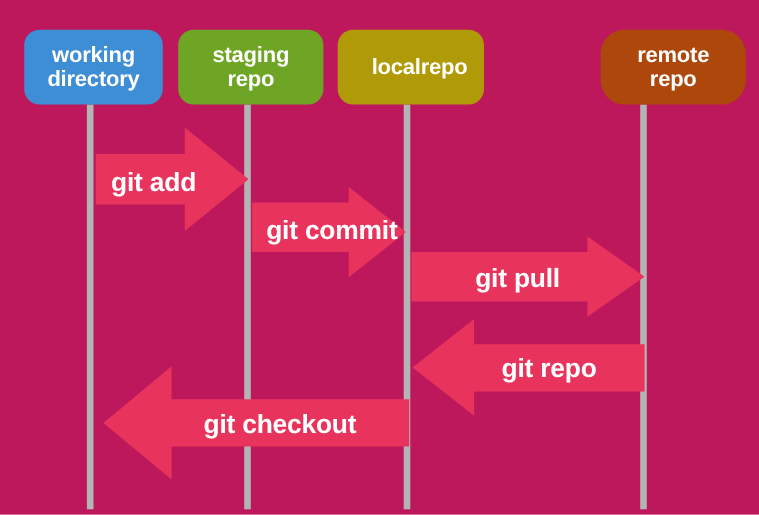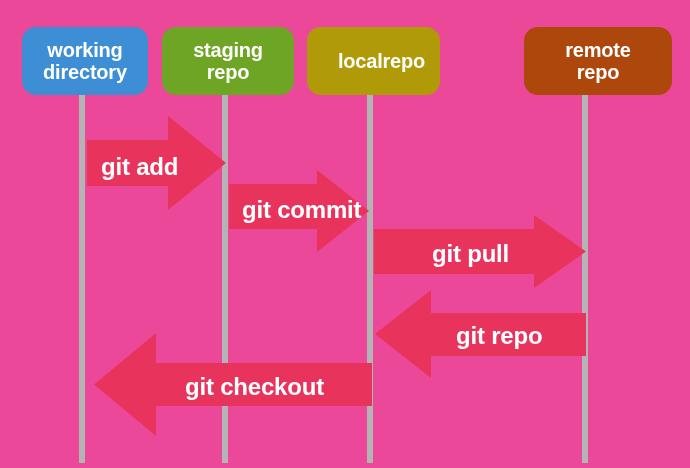--- a/index.html
+++ b/index.html
@@ -7,21 +7,21 @@
     padding: 0;
     background: #ffffff;
   }
   body {
     font-family: "Liberation Sans", sans-serif;
   }
   #canvas {
     position: relative;
     width: 690px;
     height: 468px;
-    background: #ec4899;
+    background: #be185d;
     overflow: hidden;
   }
 
   
   .lifeline {
     position: absolute;
     width: 6px;
     background: #b4b4b4;
   }
 
@@ -81,21 +81,21 @@
         <span class="actor-label">working
 directory</span>
       </div>
       <div class="actor-box" style="left: 162px; top: 27px; width: 132px; height: 68px; background: rgb(111, 165, 36);">
         <span class="actor-label">staging
 repo</span>
       </div>
       <div class="actor-box" style="left: 307px; top: 27px; width: 133px; height: 68px; background: rgb(176, 154, 8); padding-left: 22px;">
         <span class="actor-label">localrepo</span>
       </div>
-      <div class="actor-box" style="left: 524px; top: 27px; width: 148px; height: 68px; background: rgb(173, 71, 12);">
+      <div class="actor-box" style="left: 546px; top: 27px; width: 132px; height: 68px; background: rgb(173, 71, 12); border-radius: 22px;">
         <span class="actor-label">remote
 repo</span>
       </div>
     </div>
 
   <svg id="arrow-layer" viewBox="0 0 690 468" xmlns="http://www.w3.org/2000/svg">
       <polygon points="87,140 168,140 168,116 226,163 168,210 168,186 87,186" fill="#e8345c"></polygon>
       <polygon points="229,184 317,184 317,170 369,211 317,252 317,229 229,229" fill="#e8345c"></polygon>
       <polygon points="374,229 534,229 534,215 586,251.5 534,288 534,274 374,274" fill="#e8345c"></polygon>
       <polygon points="586,313 431,313 431,290 375,334 431,378 431,356 586,356" fill="#e8345c"></polygon>

